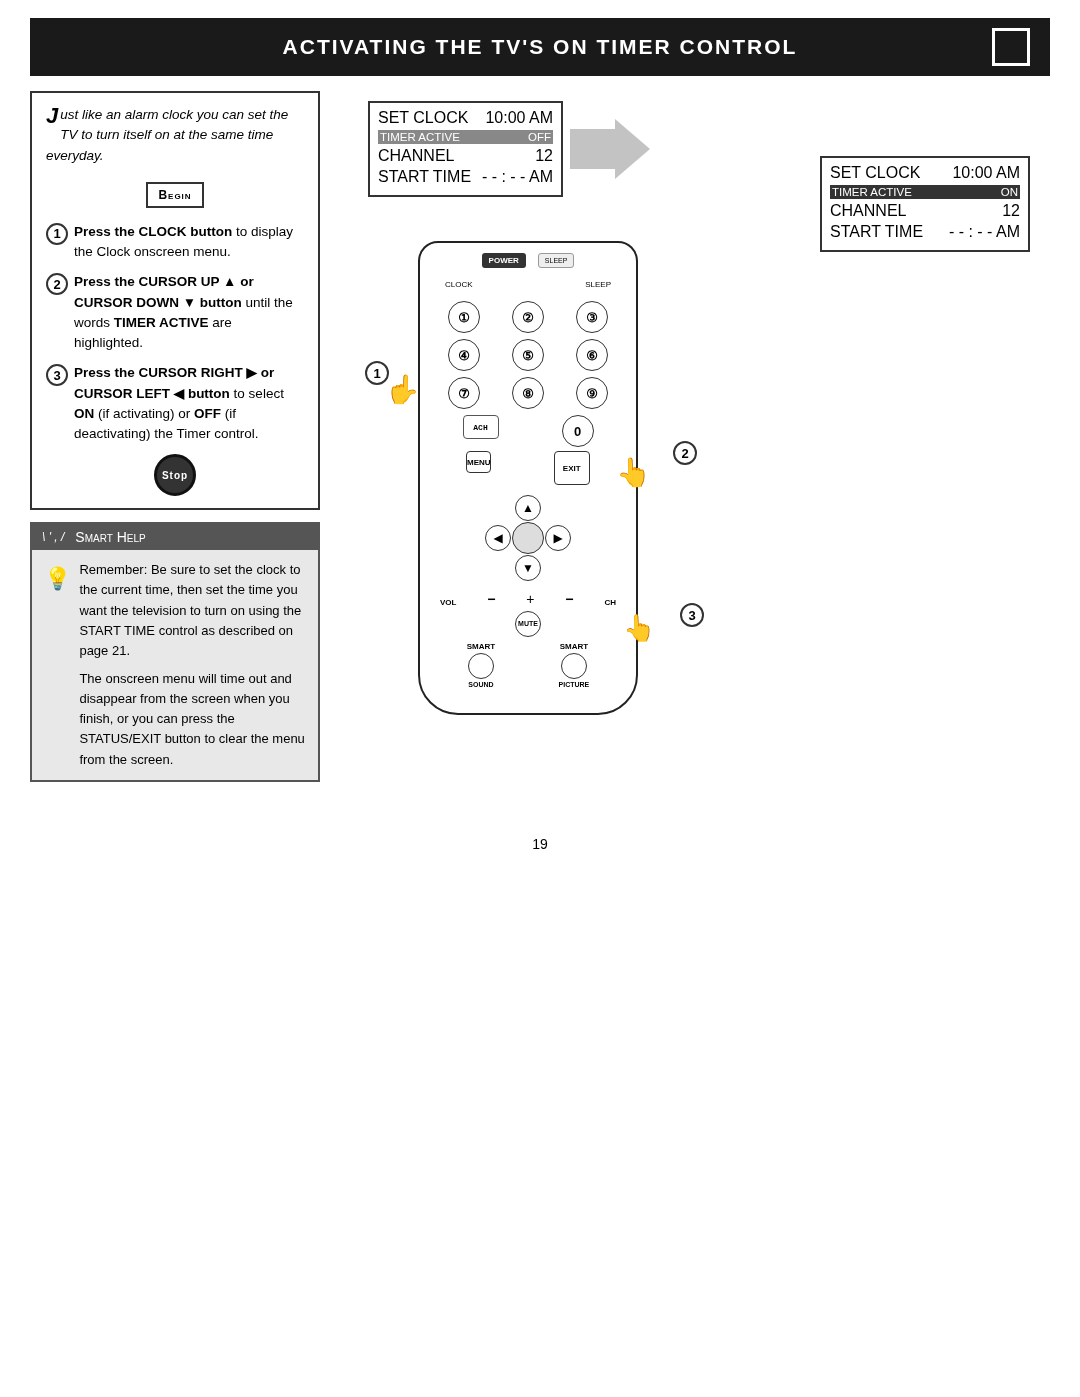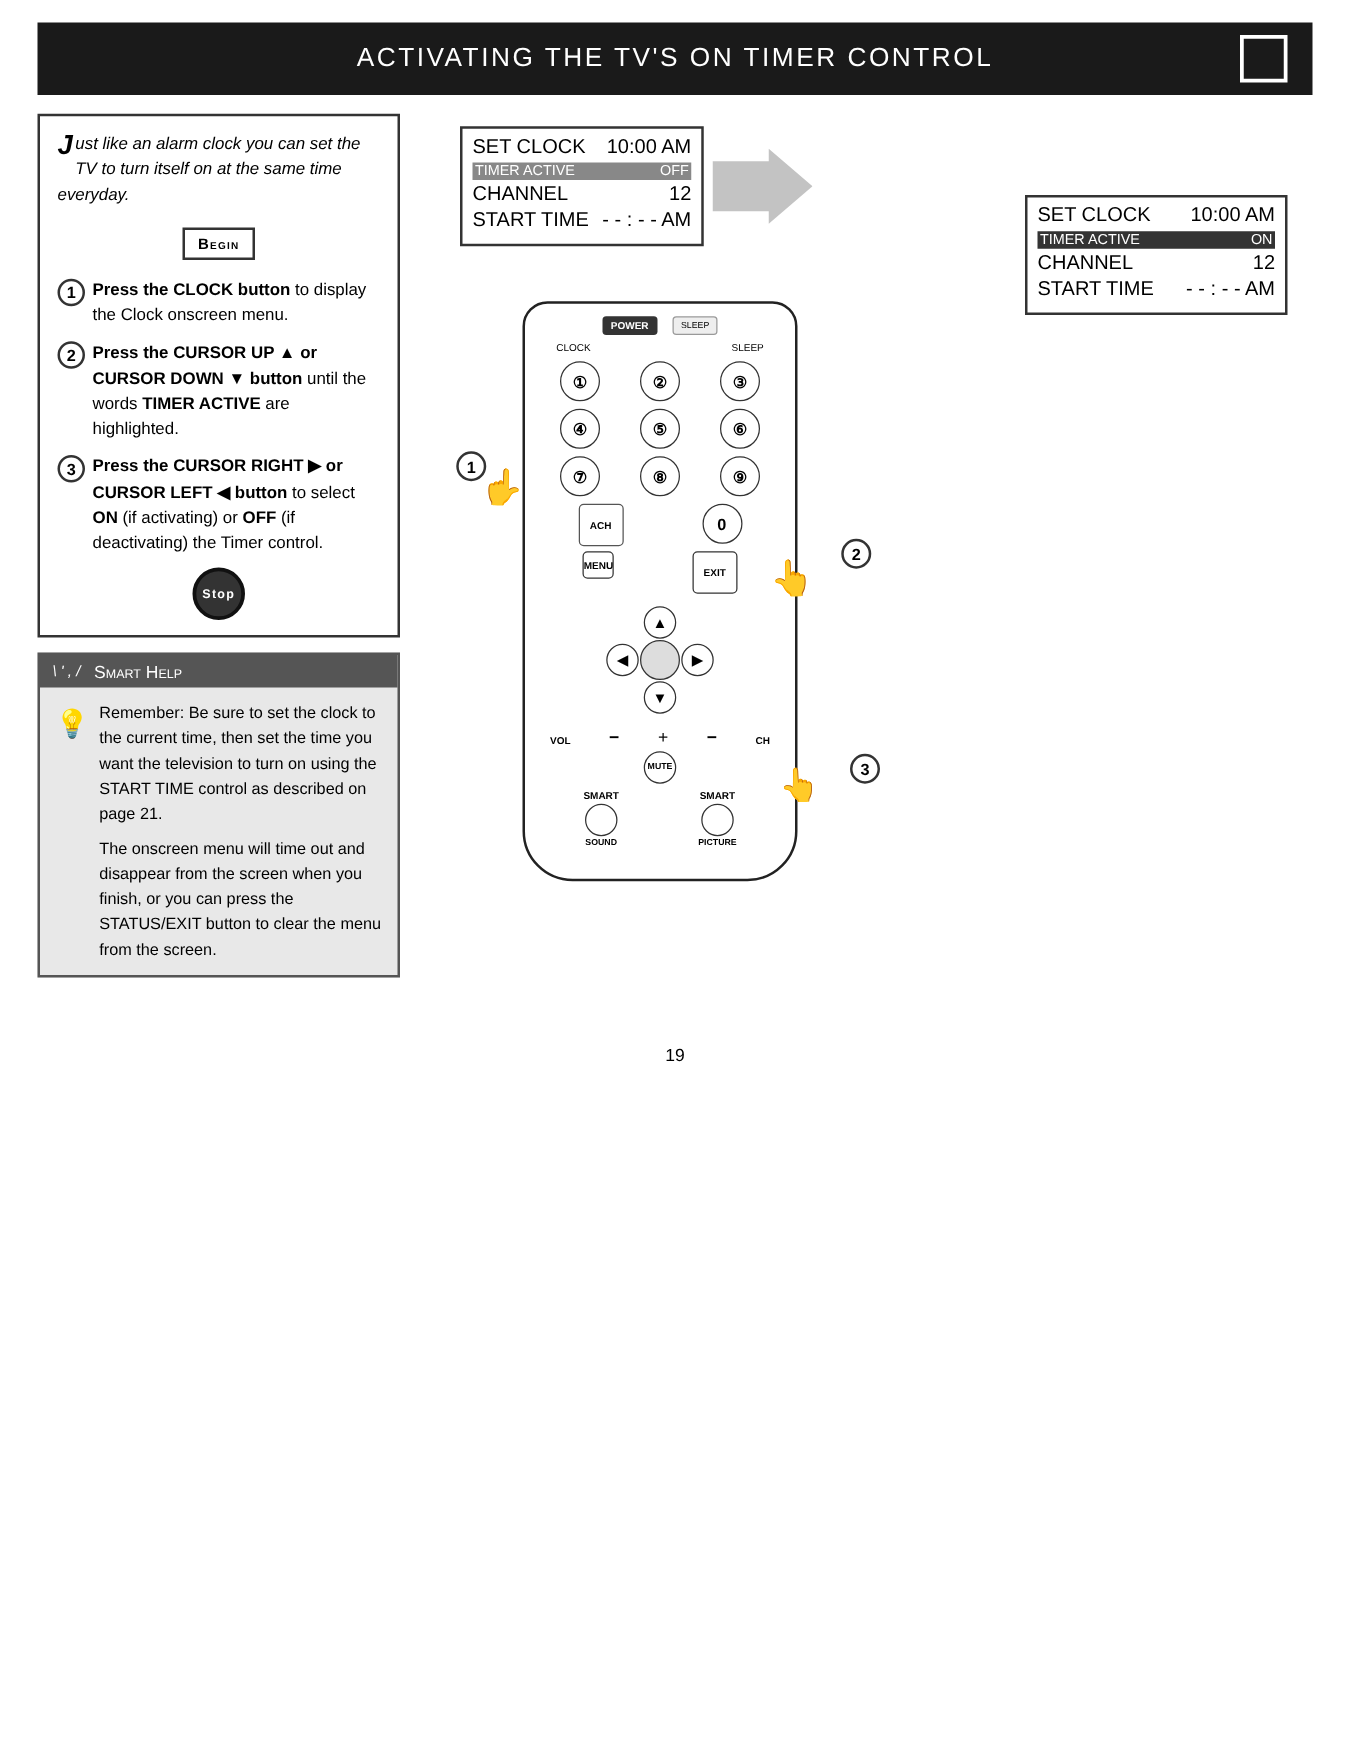--- a/index.html
+++ b/index.html
@@ -11,21 +11,21 @@
       position: relative;
     }
 
     
     .header-bar {
       background: #1a1a1a;
       color: #fff;
       text-align: center;
       padding: 10px 20px;
       font-size: 22px;
-      font-weight: normal;
+      font-weight: bold;
       letter-spacing: 1px;
       display: flex;
       align-items: center;
       justify-content: center;
       margin: 18px 30px 0 30px;
     }
     .header-title {
       flex: 1;
       text-align: center;
       font-size: 21px;
@@ -273,21 +273,21 @@
       background: #eee;
       border: 1px solid #999;
       border-radius: 3px;
       font-size: 7px;
       padding: 3px 6px;
     }
 
     .remote-clock-sleep {
       display: flex;
       justify-content: space-between;
-      margin: 0 0;
+      margin: 12px 0;
       font-size: 8px;
       padding: 0 10px;
     }
 
     .remote-numpad {
       display: grid;
       grid-template-columns: repeat(3, 1fr);
       gap: 6px;
       margin: 6px 0;
     }
@@ -614,21 +614,21 @@
           <div class="remote-num-btn">③</div>
           <div class="remote-num-btn">④</div>
           <div class="remote-num-btn">⑤</div>
           <div class="remote-num-btn">⑥</div>
           <div class="remote-num-btn">⑦</div>
           <div class="remote-num-btn">⑧</div>
           <div class="remote-num-btn">⑨</div>
         </div>
 
         <div class="acn-row">
-          <div class="acn-btn remote-num-btn" style="width:36px;height:34px;border-radius:4px;font-size:8px;">ACH</div>
+          <div class="acn-btn remote-num-btn" style="width:36px;height:24px;border-radius:4px;font-size:8px;font-family:Liberation Mono, monospace;">ACH</div>
           <div class="remote-num-btn">0</div>
         </div>
 
         <div style="position:relative;">
 
           <div style="position:absolute; right:-30px; top:5px; font-size:28px; z-index:5;">👆</div>
           <div style="position:absolute; right:-52px; top:-10px; z-index:6;">
             <div class="step-label-remote" style="width:24px;height:24px;font-size:13px;">2</div>
           </div>
 

